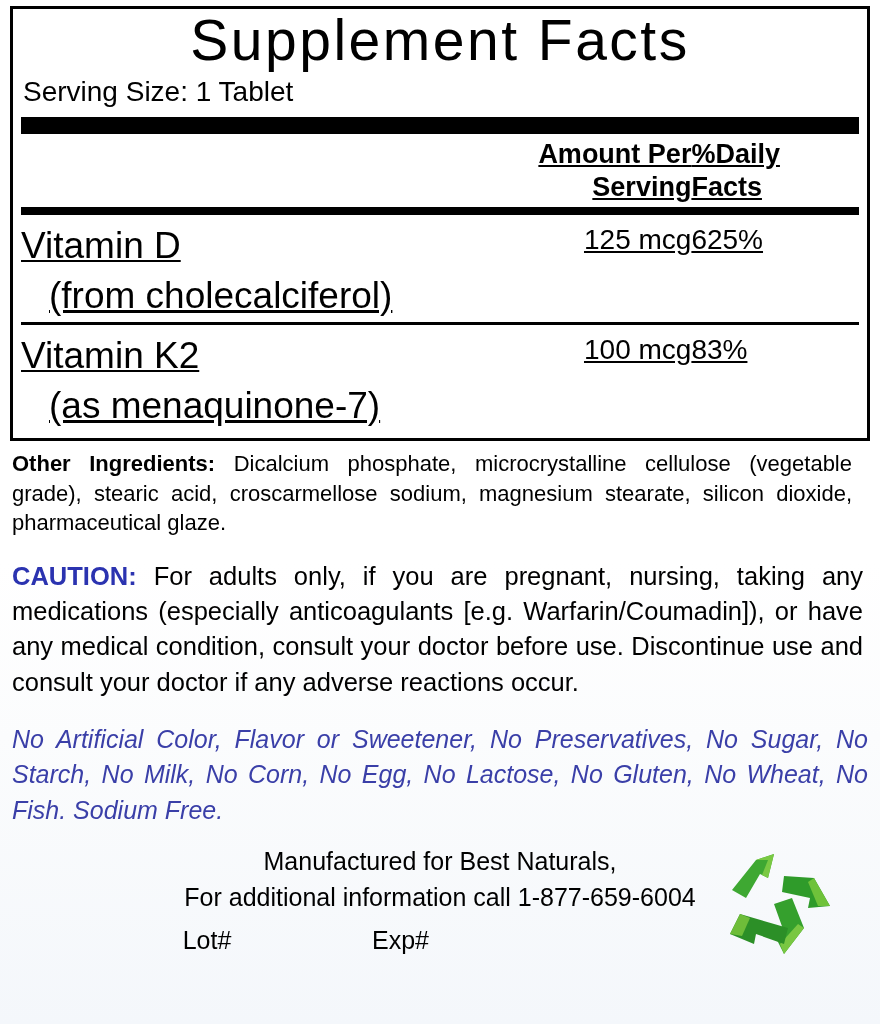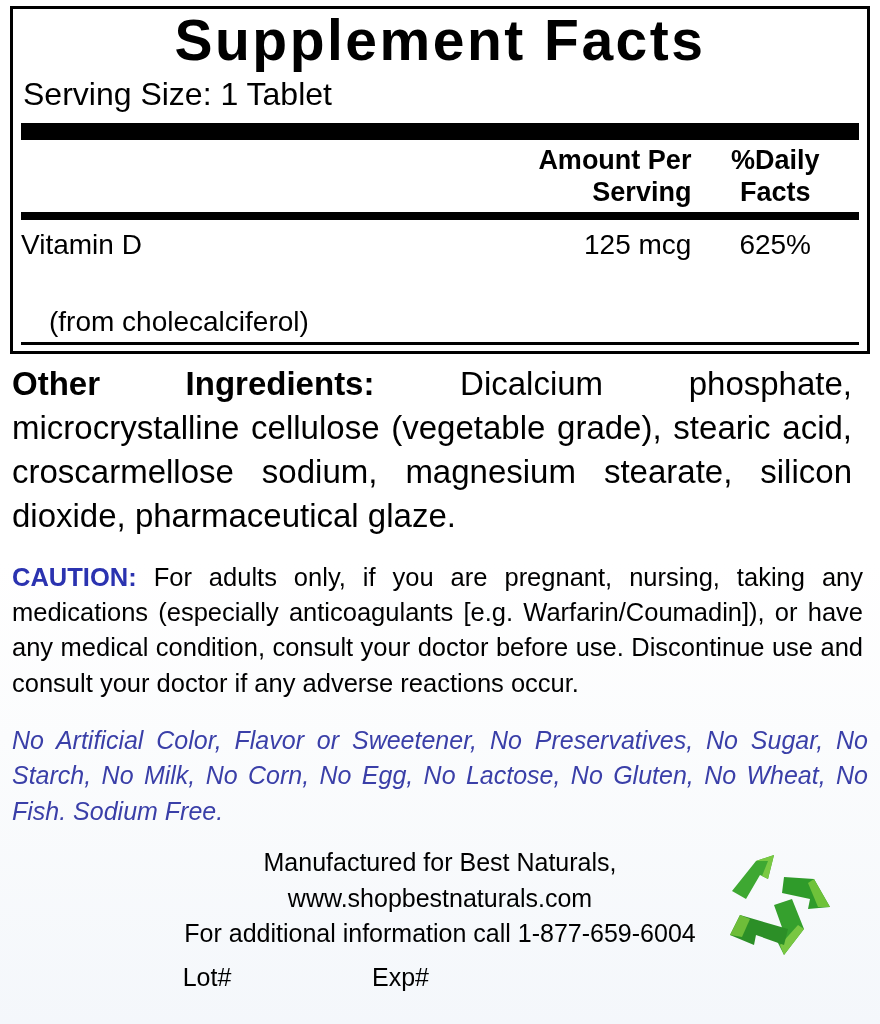--- a/index.html
+++ b/index.html
@@ -26,28 +26,28 @@
   
   .sf-panel {
     border: 3px solid #000;
     box-sizing: border-box;
     padding: 0 8px 6px 8px;
     background: #fff;
   }
   .sf-title {
     font-size: 57px;
     line-height: 1.02;
-    font-weight: bold;
+    font-weight: normal;
     letter-spacing: 2.5px;
     text-align: center;
     margin: 2px 0 4px 0;
     white-space: nowrap;
   }
   .sf-serving {
-    font-size: 32px;
+    font-size: 28px;
     line-height: 1.36;
     padding-left: 2px;
   }
   .rule-thick {
     height: 17px;
     background: #000;
     margin: 6px 0 0 0;
   }
   .rule-medium {
     height: 8px;
@@ -57,57 +57,57 @@
   .rule-thin {
     height: 3px;
     background: #000;
     margin: 0;
   }
 
   table.sf-table {
     width: 100%;
     border-collapse: collapse;
     font-size: 28px;
+    text-decoration: underline;
   }
   table.sf-table td {
     vertical-align: top;
     padding: 0;
   }
   .hdr-cell {
     text-align: right;
     font-weight: bold;
     font-size: 27px;
     line-height: 1.2;
     padding: 4px 0 4px 0 !important;
   }
   .col-name { width: 54%; }
   .col-amt  { width: 26%; text-align: right; }
-  .col-dv   { width: 20%; text-align: center; }
+  .col-dv   { width: 20%; text-align: left; }
 
   .nutrient-row td {
     padding-top: 6px !important;
     padding-bottom: 2px !important;
   }
   .nutrient-name {
-    font-size: 28px;
+    font-size: 37px;
     line-height: 1.34;
   }
   .nutrient-sub {
     display: block;
     padding-left: 28px;
-    margin-top: 39px;
   }
   .nutrient-val {
     font-size: 28px;
     line-height: 1.34;
   }
 
   
   .other-ing {
-    font-size: 33px;
+    font-size: 22px;
     line-height: 1.33;
     text-align: justify;
     text-align-last: left;
     margin: 8px 18px 0 2px;
   }
   .other-ing b { font-weight: bold; }
 
   
   .caution {
     font-size: 25.5px;
@@ -198,38 +198,45 @@
         </td>
         <td class="col-amt nutrient-val">125 mcg</td>
         <td class="col-dv nutrient-val">625%</td>
       </tr>
       <tr>
         <td colspan="3" style="padding:0">
           <div class="rule-thin"></div>
         </td>
       </tr>
 
+      <tr class="nutrient-row">
+        <td class="col-name">
+          <span class="nutrient-name">Vitamin K2</span>
+          <span class="nutrient-name nutrient-sub">(as menaquinone-7)</span>
+        </td>
+        <td class="col-amt nutrient-val">100 mcg</td>
+        <td class="col-dv nutrient-val">83%</td>
+      </tr>
     </tbody>
       </table>
 
   </div>
 
   <p class="other-ing">
     <b>Other Ingredients:</b><span> Dicalcium phosphate, microcrystalline cellulose (vegetable grade), stearic acid, croscarmellose sodium, magnesium stearate, silicon dioxide, pharmaceutical glaze.</span>
   </p>
 
   <p class="caution">
     <span class="caution-lead">CAUTION:</span><span> For adults only, if you are pregnant, nursing, taking any medications (especially anticoagulants [e.g. Warfarin/Coumadin]),  or have any medical condition, consult your doctor before use. Discontinue use and consult your doctor if any adverse reactions occur.</span>
   </p>
 
   <p class="freefrom">No Artificial Color, Flavor or Sweetener, No Preservatives, No Sugar, No Starch, No Milk, No Corn,  No Egg, No Lactose, No Gluten, No Wheat, No Fish. Sodium Free.</p>
 
   <div class="mfg">
     <div>Manufactured for Best Naturals,</div>
-    <div>www.shopbestnaturals.com</div>
     <div>For additional information call 1-877-659-6004</div>
 
     <svg class="recycle" viewBox="0 0 120 112">
       <g>
 
         <path d="M34 12 L52 6 L46 30 L38 26 L24 50 L10 42 Z" fill="#3ea832"></path>
         <path d="M34 12 L52 6 L46 30 L40 27 L46 12 Z" fill="#7ac943"></path>
 
         <path d="M92 30 L108 58 L86 60 L88 50 L60 44 L62 28 Z" fill="#2f9b2a"></path>
         <path d="M92 30 L108 58 L96 58 L86 34 Z" fill="#6fc23a"></path>

